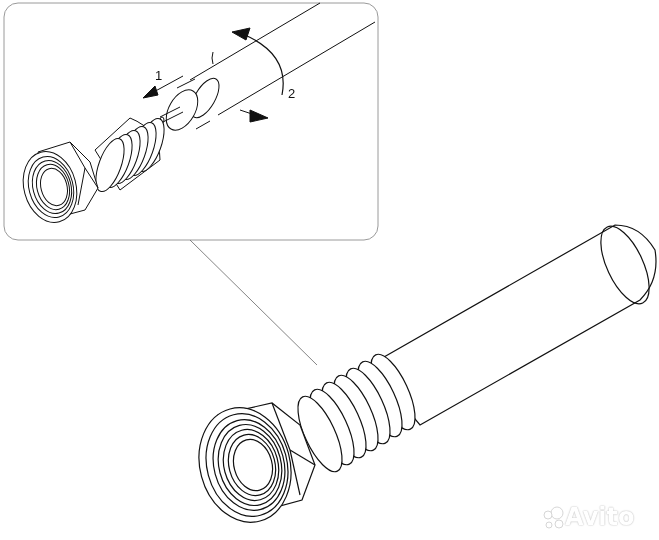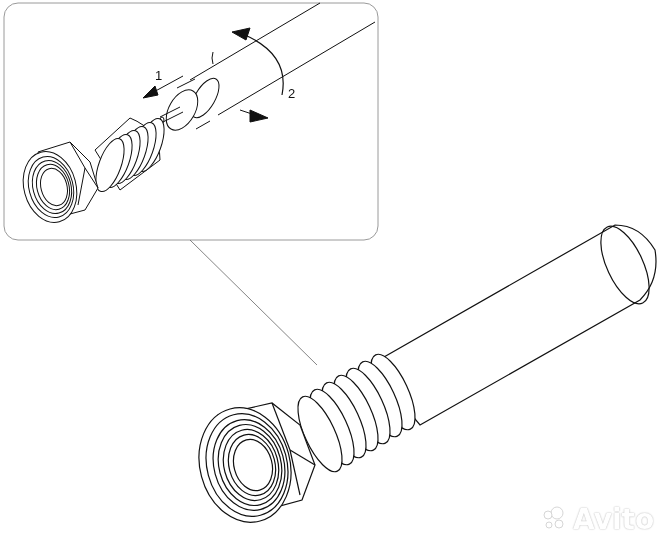--- a/index.html
+++ b/index.html
@@ -1,19 +1,19 @@
 <!DOCTYPE html>
 <html><head>
 <meta charset="utf-8">
 <style>
   html, body { margin:0; padding:0; background:#ffffff; }
   .stage { position:relative; width:659px; height:540px; overflow:hidden; background:#fff; font-family:"Liberation Sans", sans-serif; }
   svg { position:absolute; left:0; top:0; }
   .lbl { font-family:"Liberation Sans", sans-serif; font-size:13px; fill:#111; }
-  .watermark { position:absolute; left:565px; top:503px; font-family:"DejaVu Sans", sans-serif; font-size:28px; font-weight:bold; color:#fff; text-shadow:0 0 2px #c8c8c8, 0 0 1px #bbb;margin-left:8px; }
+  .watermark { position:absolute; left:565px; top:503px; font-family:"DejaVu Sans", sans-serif; font-size:24px; font-weight:bold; color:#fff; text-shadow:0 0 2px #c8c8c8, 0 0 1px #bbb; }
   .wm-dots { position:absolute; left:543px; top:506px; width:22px; height:24px; }
 </style>
 </head>
 <body>
 
 <div class="stage">
   <svg width="659" height="540" viewBox="0 0 659 540">
 
     <rect x="4" y="3" width="374" height="237" rx="14" ry="14" fill="#fff" stroke="#9a9a9a" stroke-width="1"></rect>
 

